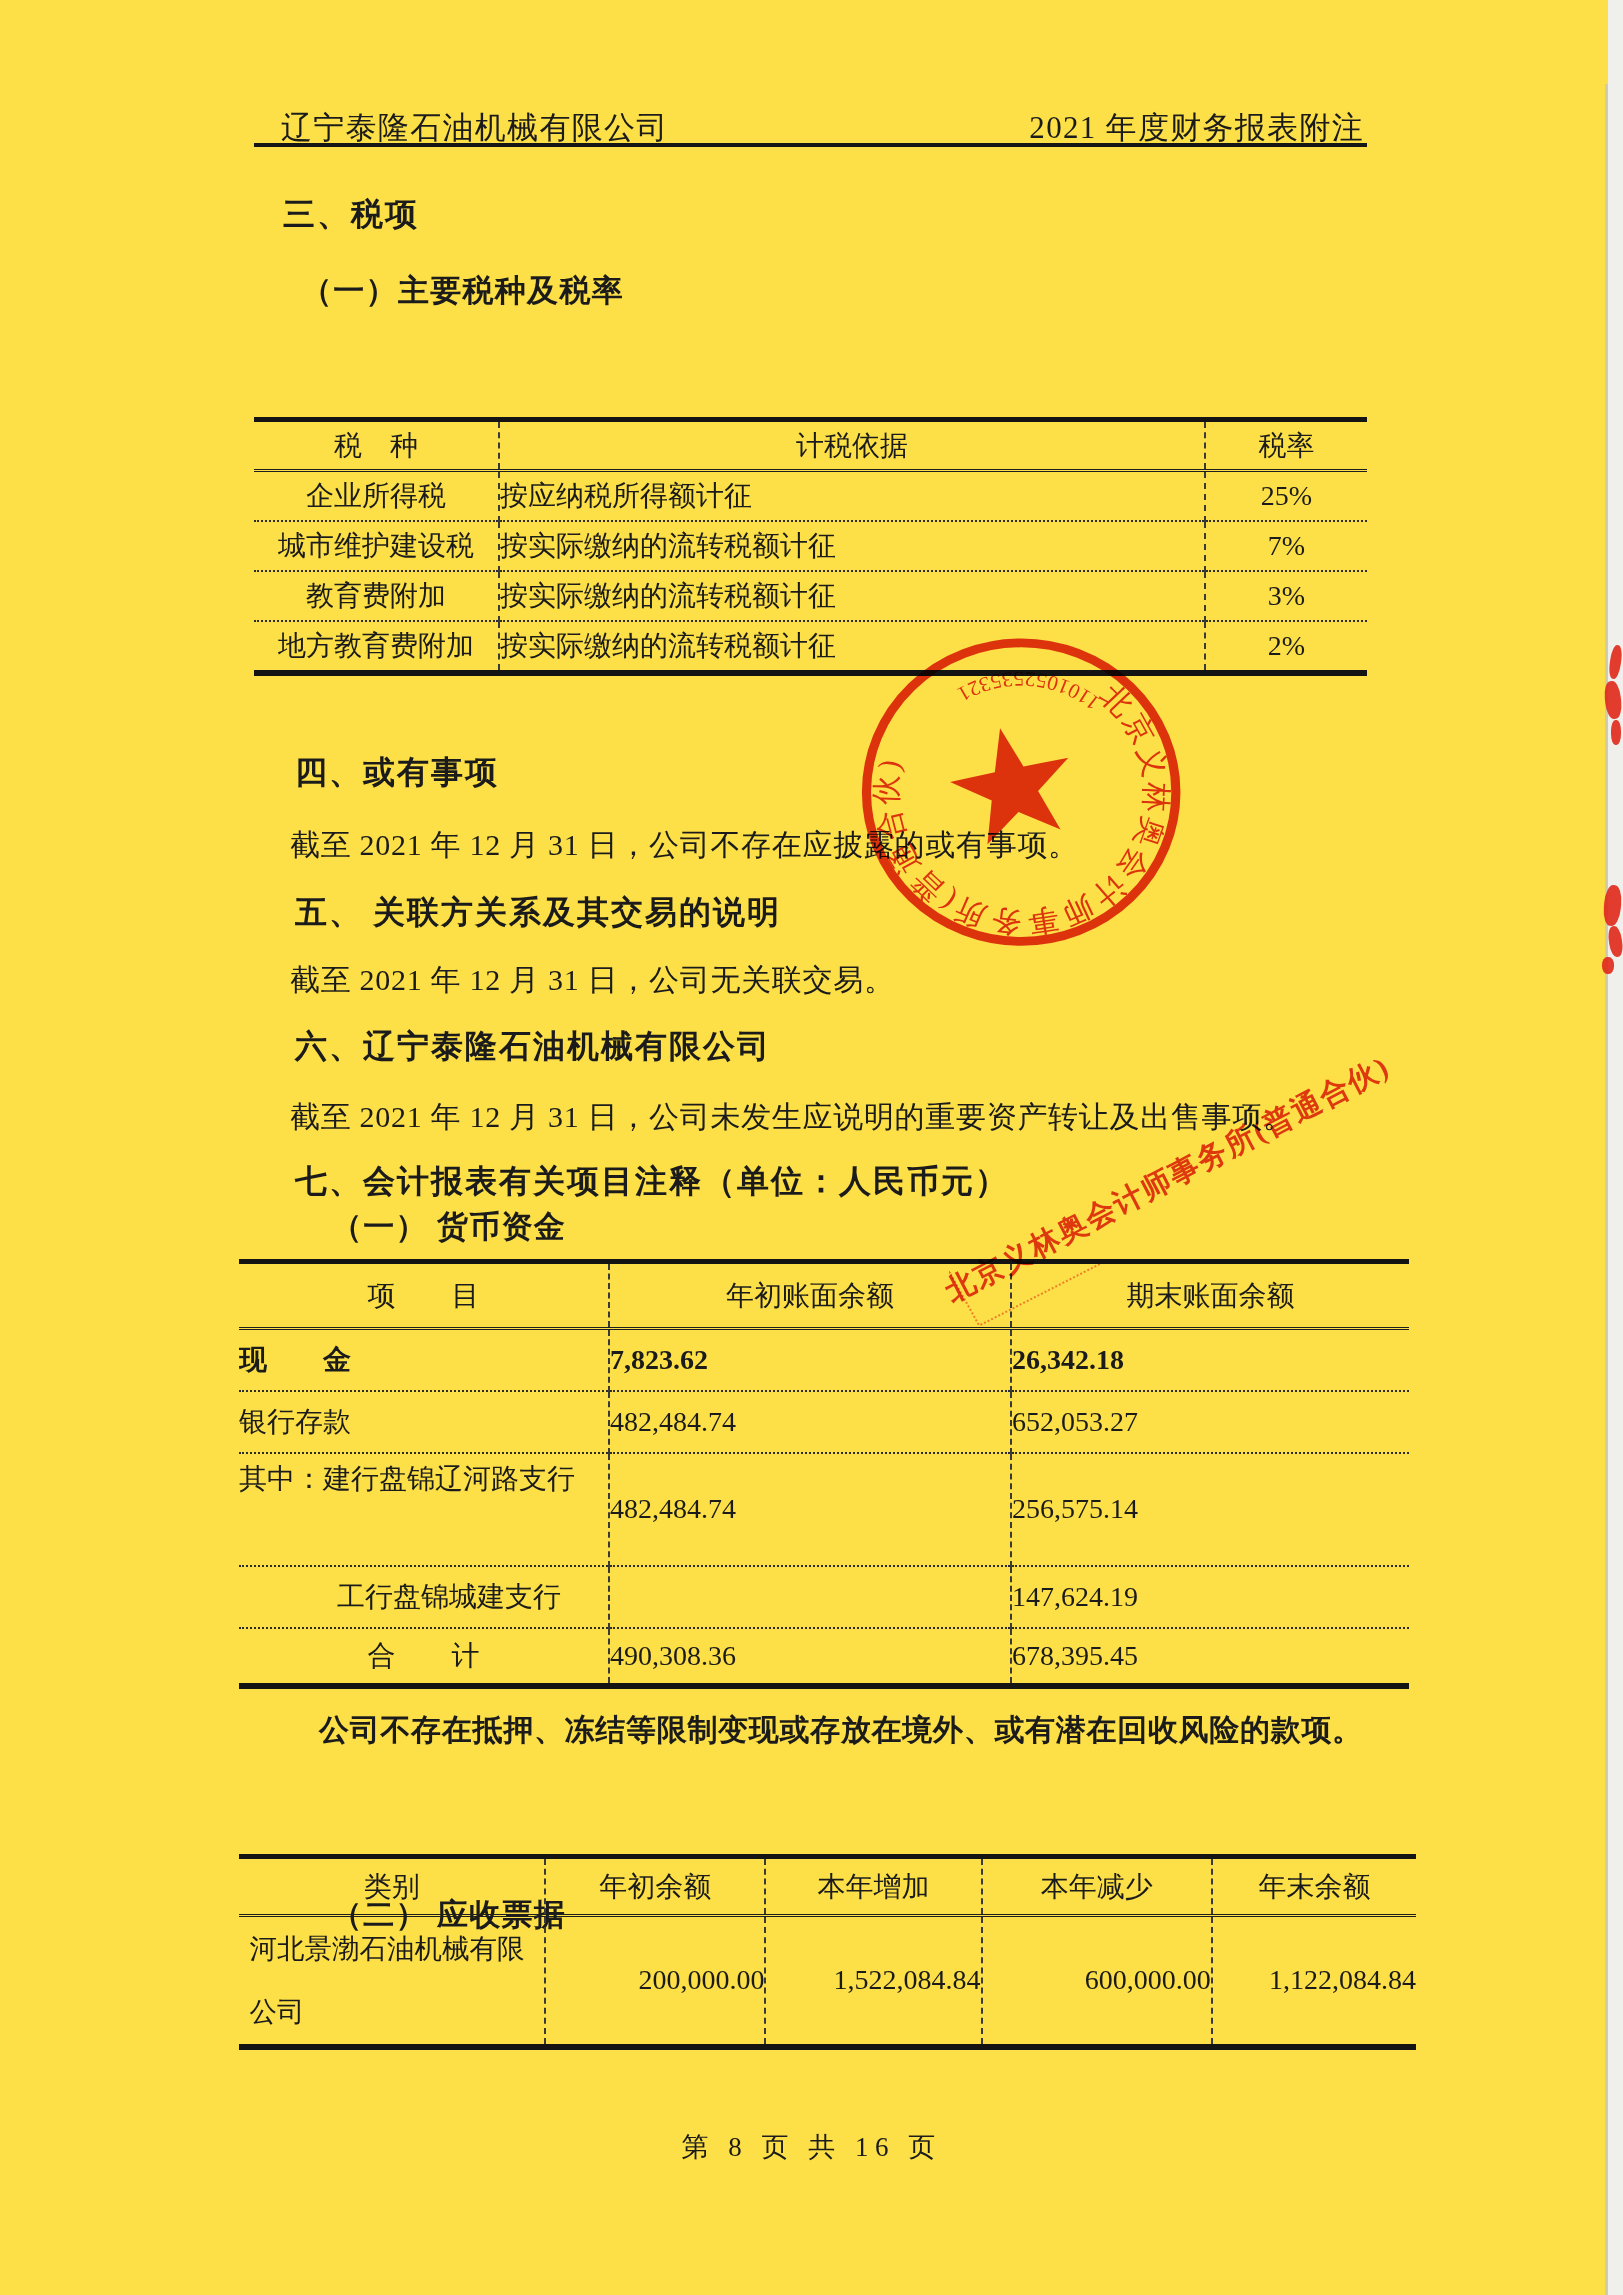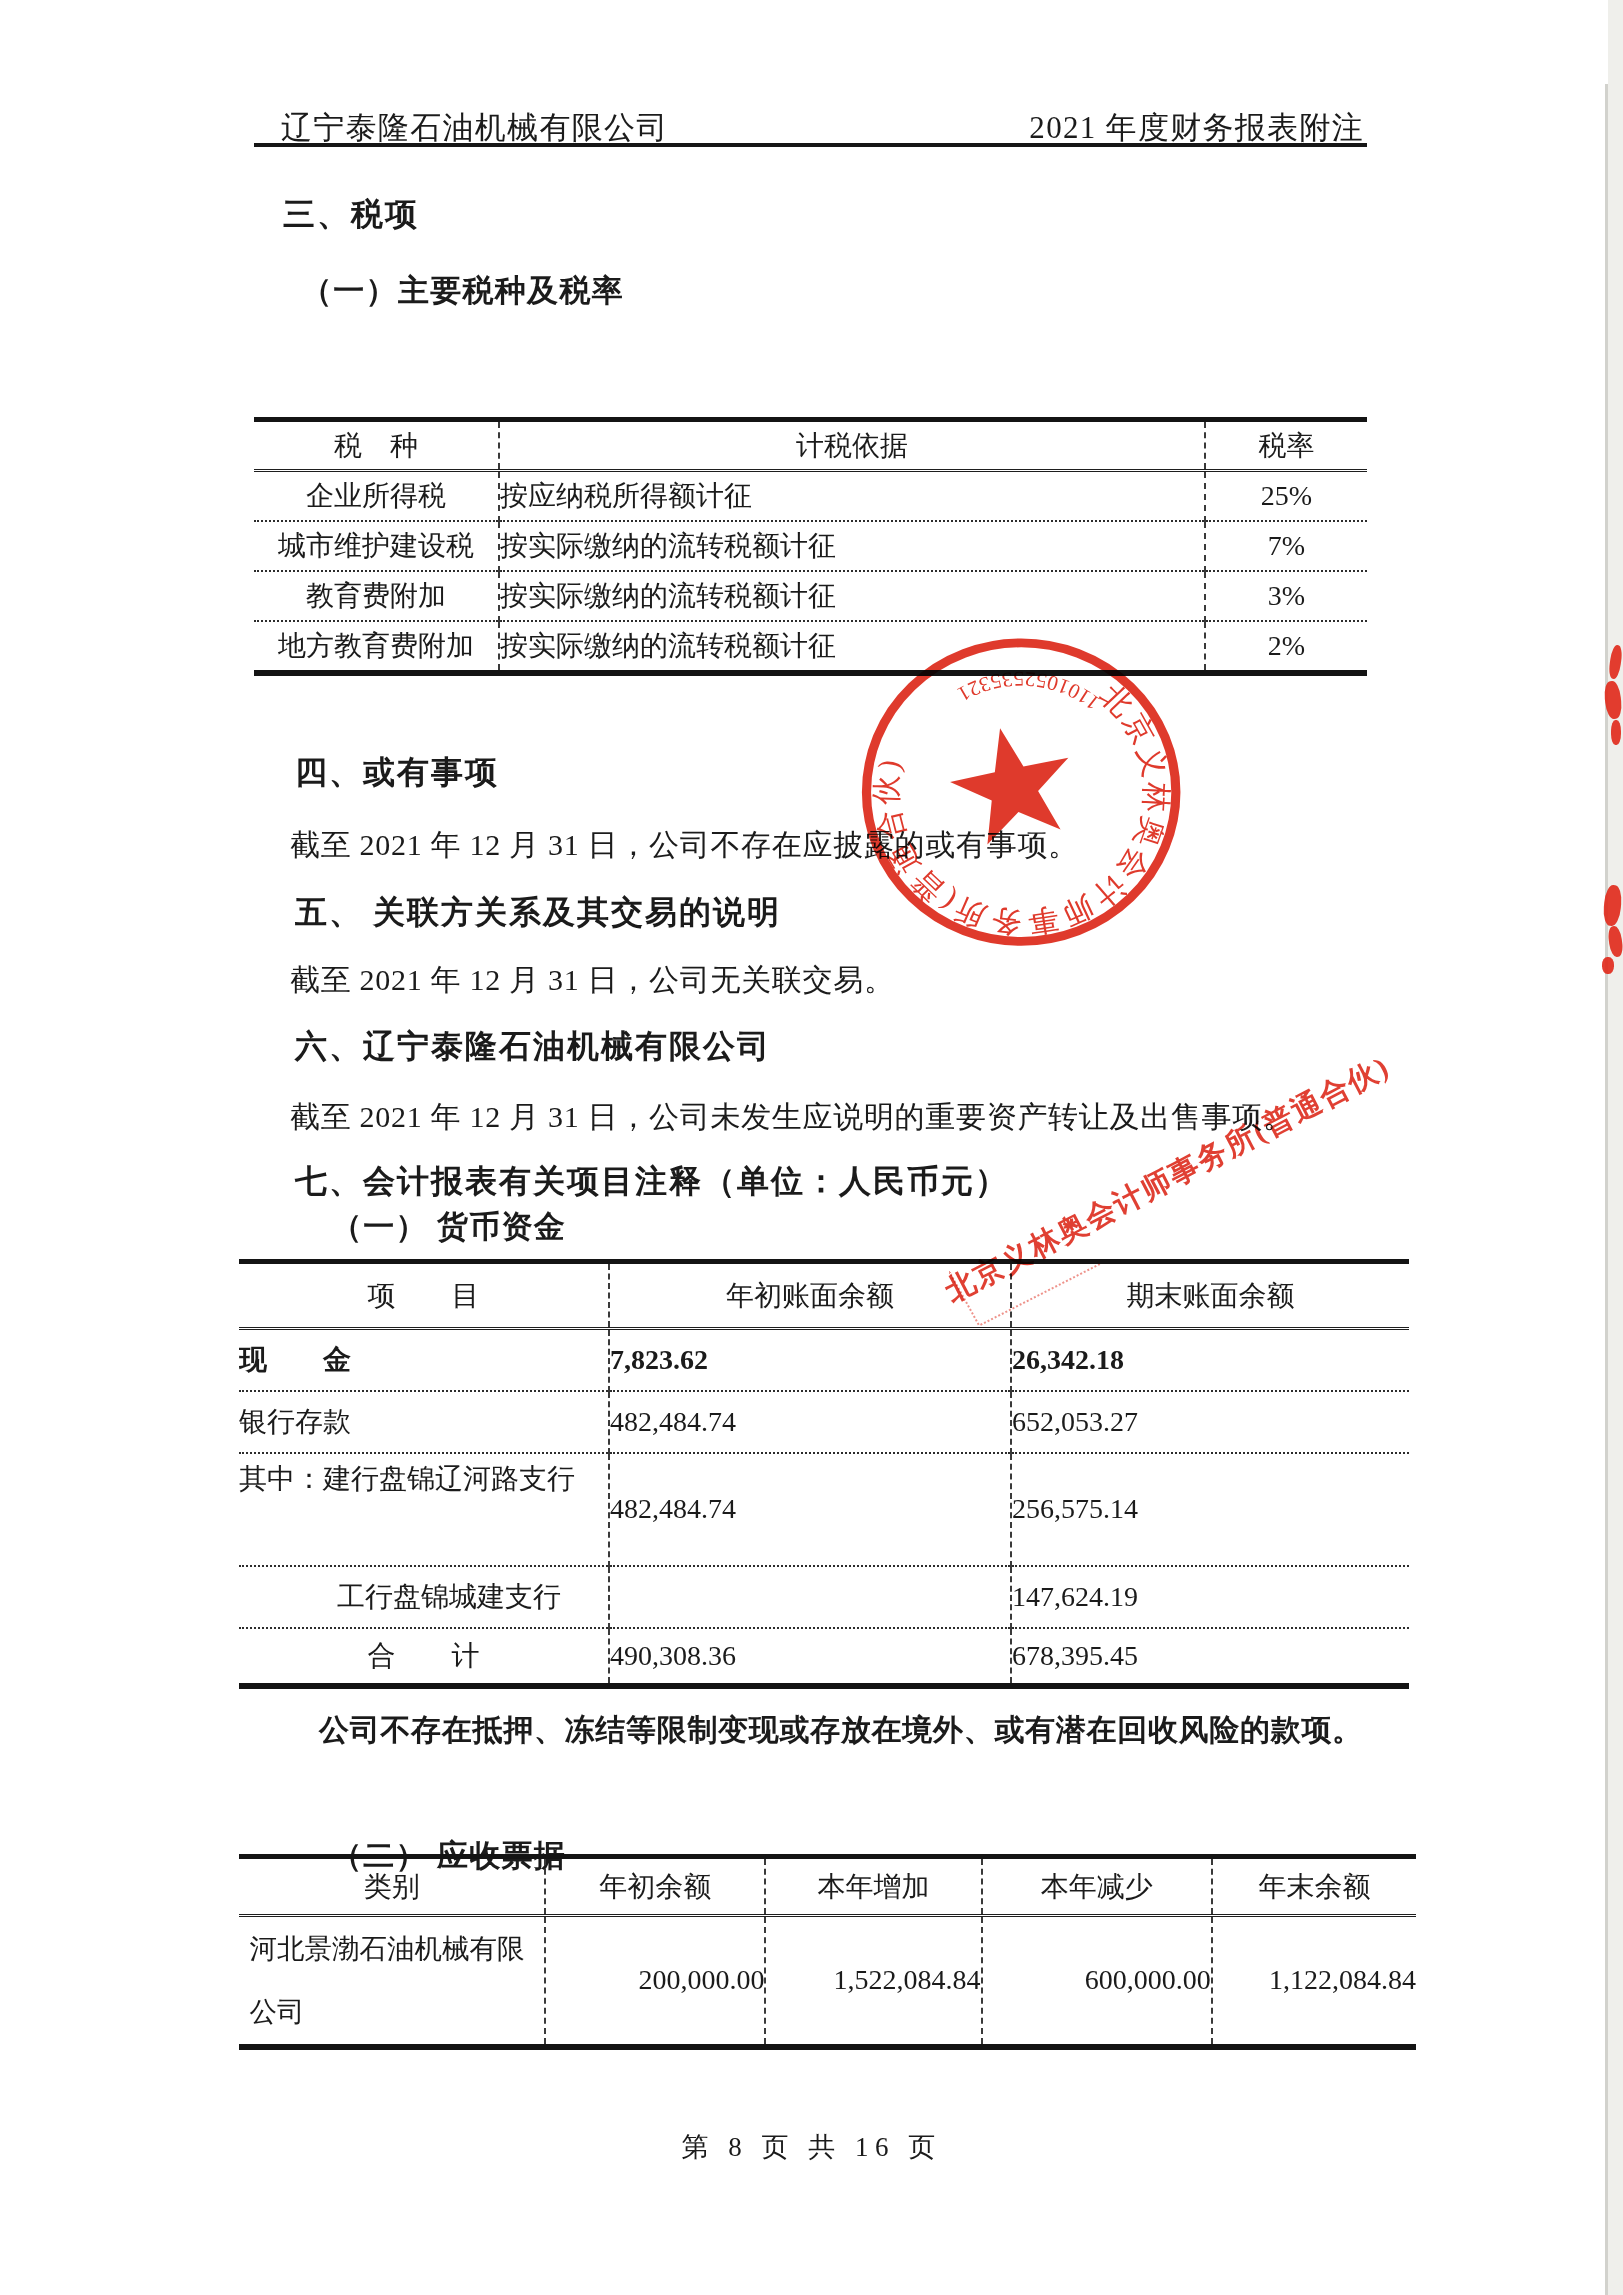--- a/index.html
+++ b/index.html
@@ -1,17 +1,17 @@
 <!DOCTYPE html>
 <html style="font-size:10.5px"><head>
 <meta charset="utf-8">
 <style>
   html,body{margin:0;padding:0;background:#e9e9e6;}
   .page{
-    position:relative;width:1623px;height:2295px;background:#ffffff;
+    position:relative;width:1623px;height:2295px;background:#fde047;
     font-family:"Liberation Serif","DejaVu Serif",serif;color:#1b1b1b;overflow:hidden;
   }
   .abs{position:absolute;white-space:nowrap;}
   .hdr{font-size:31px;letter-spacing:1.3px;}
   .rule{position:absolute;background:#161616;}
   .h1{font-size:32px;font-weight:700;letter-spacing:2px;}
   .h2{font-size:31px;font-weight:700;letter-spacing:1.3px;}
   .body-text{font-size:30px;letter-spacing:0.7px;}
   .note-bold{font-size:30px;font-weight:700;letter-spacing:0.7px;}
   .footer{position:absolute;left:0;top:2129px;width:1623px;text-align:center;
@@ -144,21 +144,21 @@
     </tr>
     <tr class="dr" style="height:58px;">
       <td class="ctr">合　　计</td>
       <td class="num vline">490,308.36</td>
       <td class="num vline">678,395.45</td>
     </tr>
   </tbody>
     </table>
 
   <div class="abs note-bold" style="left:319px;top:1710px;">公司不存在抵押、冻结等限制变现或存放在境外、或有潜在回收风险的款项。</div>
-  <div class="abs h2" style="left:331px;top:1835px;">（二） 应收票据</div>
+  <div class="abs h2" style="left:331px;top:1894px;">（二） 应收票据</div>
 
   <table class="fin" id="notesTable">
     <colgroup>
         <col style="width:306px">
         <col style="width:220px">
         <col style="width:216px">
         <col style="width:230px">
         <col style="width:204px">
       </colgroup>
     <tbody>

